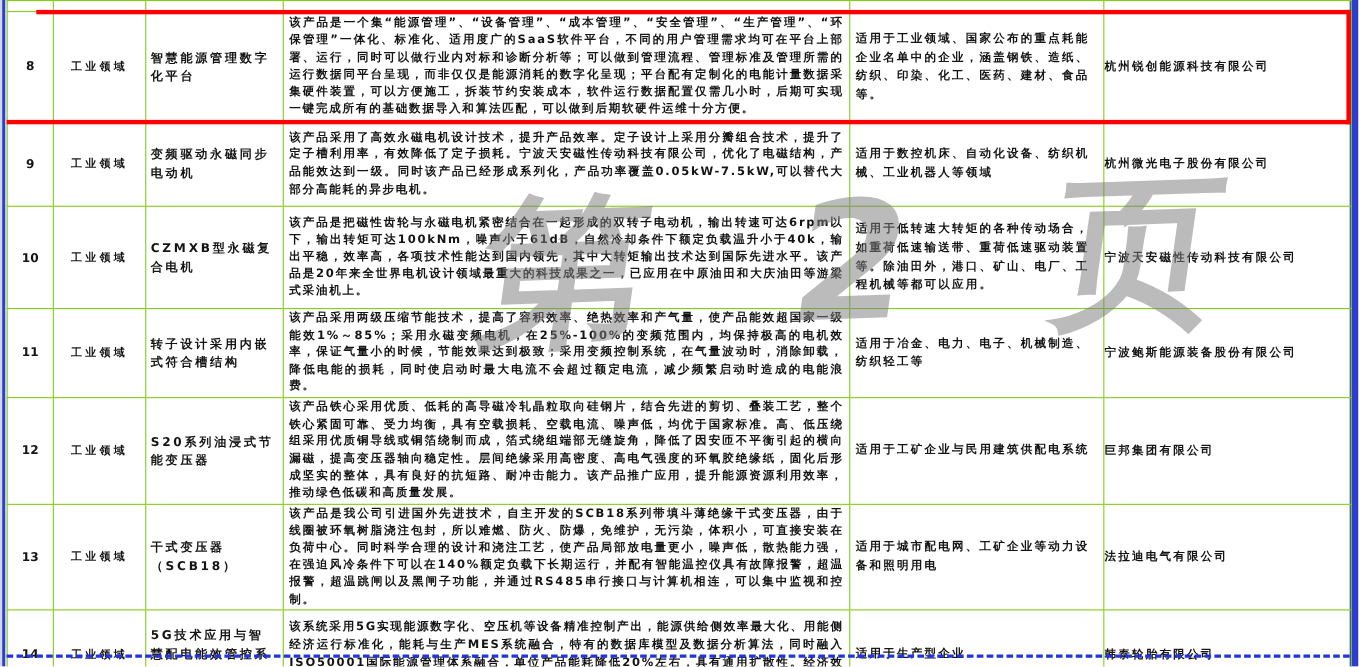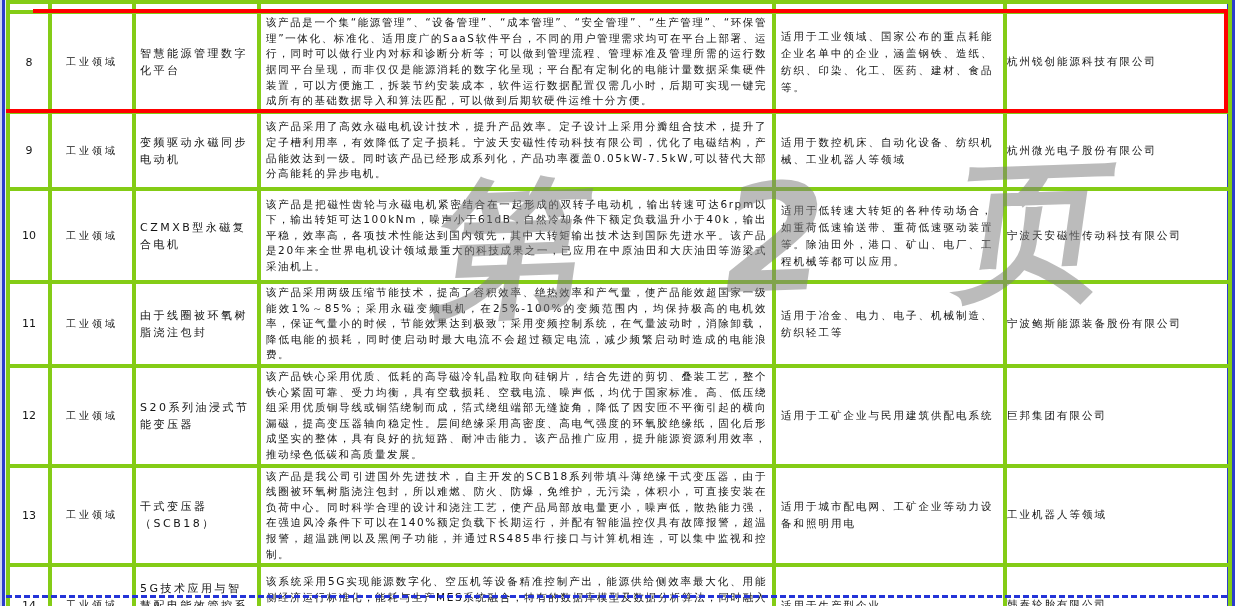--- a/index.html
+++ b/index.html
@@ -10,21 +10,21 @@
   }
   .left-edge-pale  { position:absolute; left:0; top:0; width:2px;  height:606px; background:#cfd8ee; }
   .left-edge-line  { position:absolute; left:2px; top:0; width:3px; height:606px; background:#2c3ecb; }
   .left-edge-inner { position:absolute; left:5px; top:0; width:2px; height:606px; background:#e9eef8; }
   .right-edge-line { position:absolute; left:1227px; top:0; width:8px; height:606px; background:#2c3ecb; }
 
   table.sheet {
     position:absolute; left:6px; top:0; width:1222px;
     border-collapse:collapse; table-layout:fixed;
   }
-  table.sheet td { border:4px solid #84cc16; vertical-align:middle; overflow:hidden; }
+  table.sheet td { border:1px solid #84cc16; vertical-align:middle; overflow:hidden;font-weight:bold; }
 
   .c-no    { text-align:center; font-size:11px; }
   .c-field { text-align:center; font-size:10px; letter-spacing:3px; }
   .c-prod  { text-align:left; font-size:11px; letter-spacing:2.5px; line-height:17px; padding:0 4px;margin-left:15px; }
   .c-desc  { text-align:justify; font-size:10.5px; letter-spacing:1.6px; line-height:15.6px; padding:1px 5px; }
   .c-scope { text-align:left; font-size:10.5px; letter-spacing:2px; line-height:17px; padding:10px 5px; }
   .c-comp  { text-align:left; font-size:10.5px; letter-spacing:2px; }
 
   .hl-top    { position:absolute; left:33px;   top:9px;   width:1195px; height:4px;  background:#ff0000; z-index:6; }
   .hl-bottom { position:absolute; left:6px;    top:109px; width:1222px; height:4px;  background:#ff0000; z-index:6; }
@@ -89,40 +89,40 @@
     <td class="c-no">10</td>
     <td class="c-field">工业领域</td>
     <td class="c-prod">CZMXB型永磁复合电机</td>
     <td class="c-desc">该产品是把磁性齿轮与永磁电机紧密结合在一起形成的双转子电动机，输出转速可达6rpm以下，输出转矩可达100kNm，噪声小于61dB，自然冷却条件下额定负载温升小于40k，输出平稳，效率高，各项技术性能达到国内领先，其中大转矩输出技术达到国际先进水平。该产品是20年来全世界电机设计领域最重大的科技成果之一，已应用在中原油田和大庆油田等游梁式采油机上。</td>
     <td class="c-scope">适用于低转速大转矩的各种传动场合，如重荷低速输送带、重荷低速驱动装置等。除油田外，港口、矿山、电厂、工程机械等都可以应用。</td>
     <td class="c-comp">宁波天安磁性传动科技有限公司</td>
   </tr>
   <tr style="height:70px">
     <td class="c-no">11</td>
     <td class="c-field">工业领域</td>
-    <td class="c-prod">由于线圈被环氧树脂浇注包封</td>
+    <td class="c-prod">转子设计采用内嵌式符合槽结构</td>
     <td class="c-desc">该产品采用两级压缩节能技术，提高了容积效率、绝热效率和产气量，使产品能效超国家一级能效1%～85%；采用永磁变频电机，在25%-100%的变频范围内，均保持极高的电机效率，保证气量小的时候，节能效果达到极致；采用变频控制系统，在气量波动时，消除卸载，降低电能的损耗，同时使启动时最大电流不会超过额定电流，减少频繁启动时造成的电能浪费。</td>
     <td class="c-scope">适用于冶金、电力、电子、机械制造、纺织轻工等</td>
     <td class="c-comp">宁波鲍斯能源装备股份有限公司</td>
   </tr>
   <tr style="height:95px">
     <td class="c-no">12</td>
     <td class="c-field">工业领域</td>
     <td class="c-prod">S20系列油浸式节能变压器</td>
     <td class="c-desc">该产品铁心采用优质、低耗的高导磁冷轧晶粒取向硅钢片，结合先进的剪切、叠装工艺，整个铁心紧固可靠、受力均衡，具有空载损耗、空载电流、噪声低，均优于国家标准。高、低压绕组采用优质铜导线或铜箔绕制而成，箔式绕组端部无缝旋角，降低了因安匝不平衡引起的横向漏磁，提高变压器轴向稳定性。层间绝缘采用高密度、高电气强度的环氧胶绝缘纸，固化后形成坚实的整体，具有良好的抗短路、耐冲击能力。该产品推广应用，提升能源资源利用效率，推动绿色低碳和高质量发展。</td>
     <td class="c-scope">适用于工矿企业与民用建筑供配电系统</td>
     <td class="c-comp">巨邦集团有限公司</td>
   </tr>
   <tr style="height:92px">
     <td class="c-no">13</td>
     <td class="c-field">工业领域</td>
     <td class="c-prod">干式变压器（SCB18）</td>
     <td class="c-desc">该产品是我公司引进国外先进技术，自主开发的SCB18系列带填斗薄绝缘干式变压器，由于线圈被环氧树脂浇注包封，所以难燃、防火、防爆，免维护，无污染，体积小，可直接安装在负荷中心。同时科学合理的设计和浇注工艺，使产品局部放电量更小，噪声低，散热能力强，在强迫风冷条件下可以在140%额定负载下长期运行，并配有智能温控仪具有故障报警，超温报警，超温跳闸以及黑闸子功能，并通过RS485串行接口与计算机相连，可以集中监视和控制。</td>
     <td class="c-scope">适用于城市配电网、工矿企业等动力设备和照明用电</td>
-    <td class="c-comp">工业机器人等领域</td>
+    <td class="c-comp">法拉迪电气有限公司</td>
   </tr>
   <tr style="height:80px">
     <td class="c-no">14</td>
     <td class="c-field">工业领域</td>
     <td class="c-prod">5G技术应用与智慧配电能效管控系统</td>
     <td class="c-desc">该系统采用5G实现能源数字化、空压机等设备精准控制产出，能源供给侧效率最大化、用能侧经济运行标准化，能耗与生产MES系统融合，特有的数据库模型及数据分析算法，同时融入ISO50001国际能源管理体系融合，单位产品能耗降低20%左右，具有通用扩散性。经济效益：累计节省能源成本1.2亿元；社会效益：节约标煤4万吨、减排CO2 9.9万吨。</td>
     <td class="c-scope">适用于生产型企业</td>
     <td class="c-comp">韩泰轮胎有限公司</td>
   </tr>
 </tbody>

